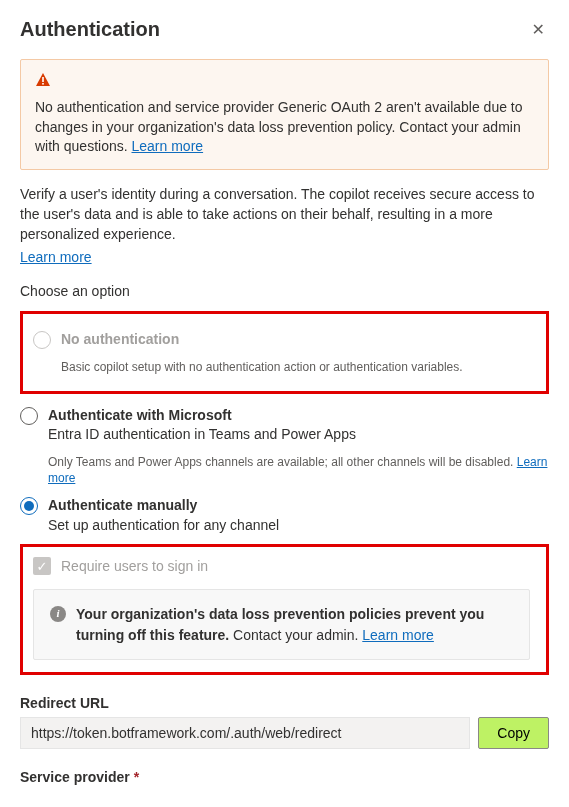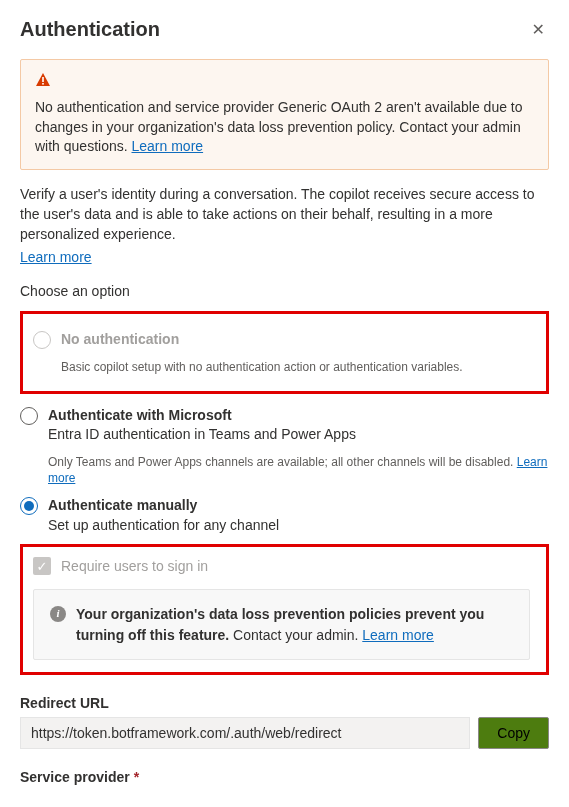--- a/index.html
+++ b/index.html
@@ -166,21 +166,21 @@
     background: #f3f2f1;
     padding: 0 10px;
     font-family: inherit;
     font-size: 14px;
     color: #323130;
   }
   .copy-btn {
     height: 32px;
     padding: 0 18px;
     border: 1px solid #8a8886;
-    background: #4d7c0f;
+    background: #bef264;
     font-family: inherit;
     font-size: 14px;
     cursor: pointer;
     border-radius: 2px;
   }
 </style>
 </head>
 <body>
 
 

